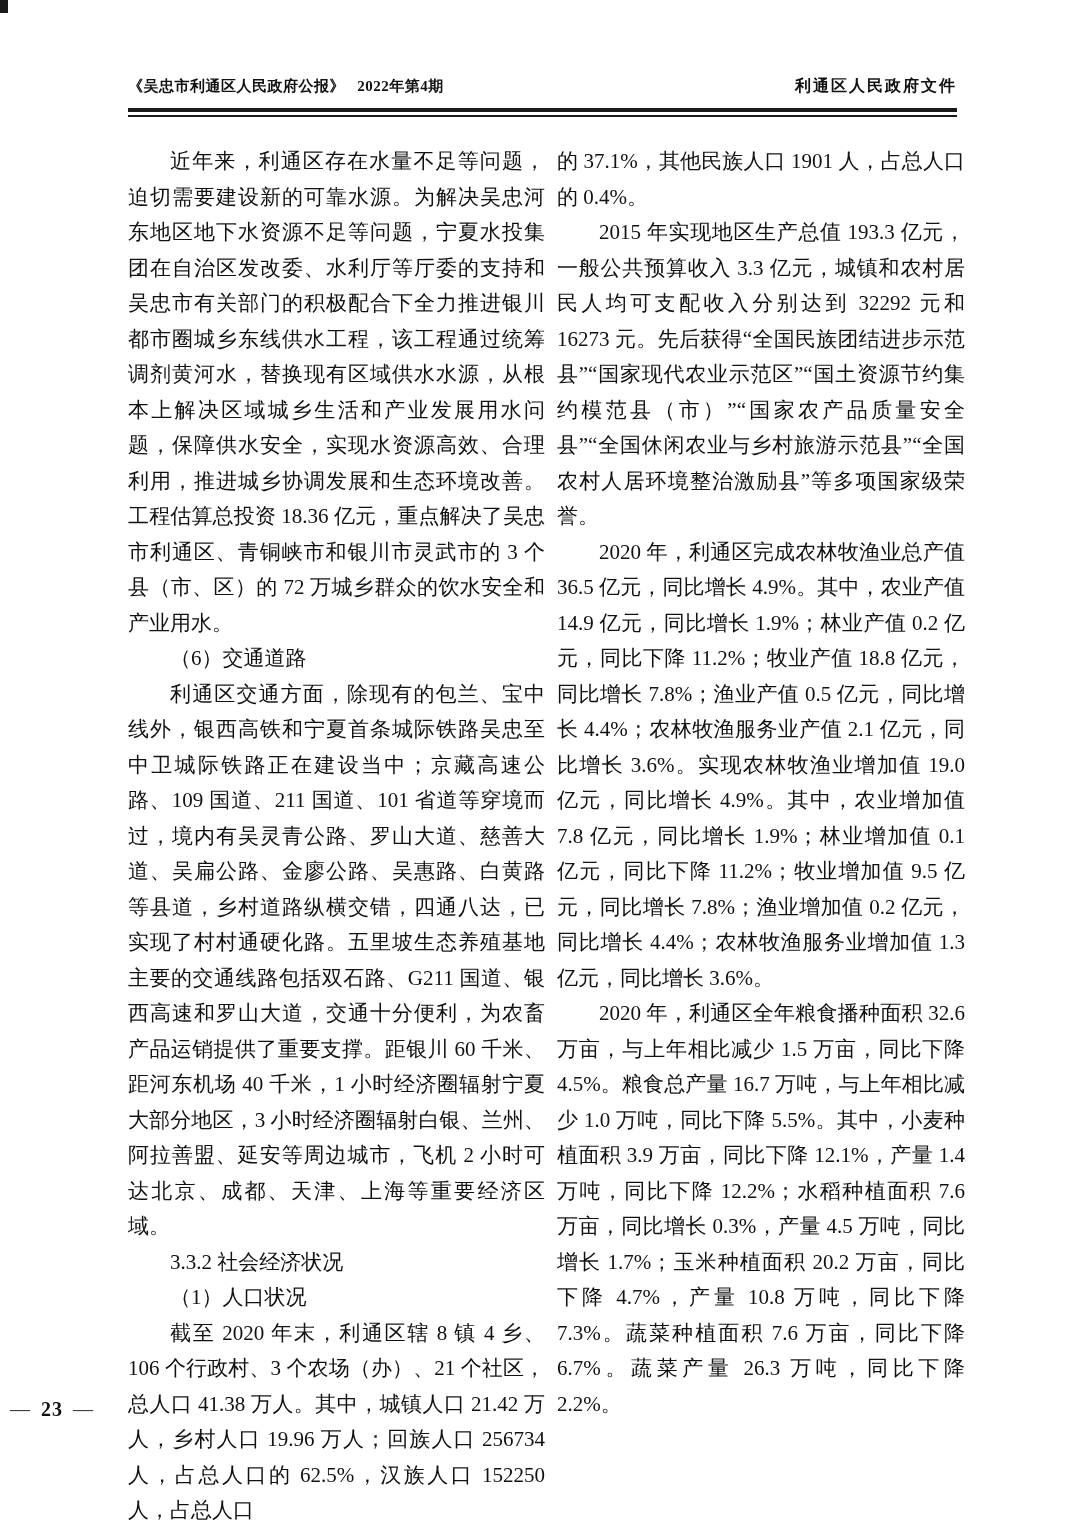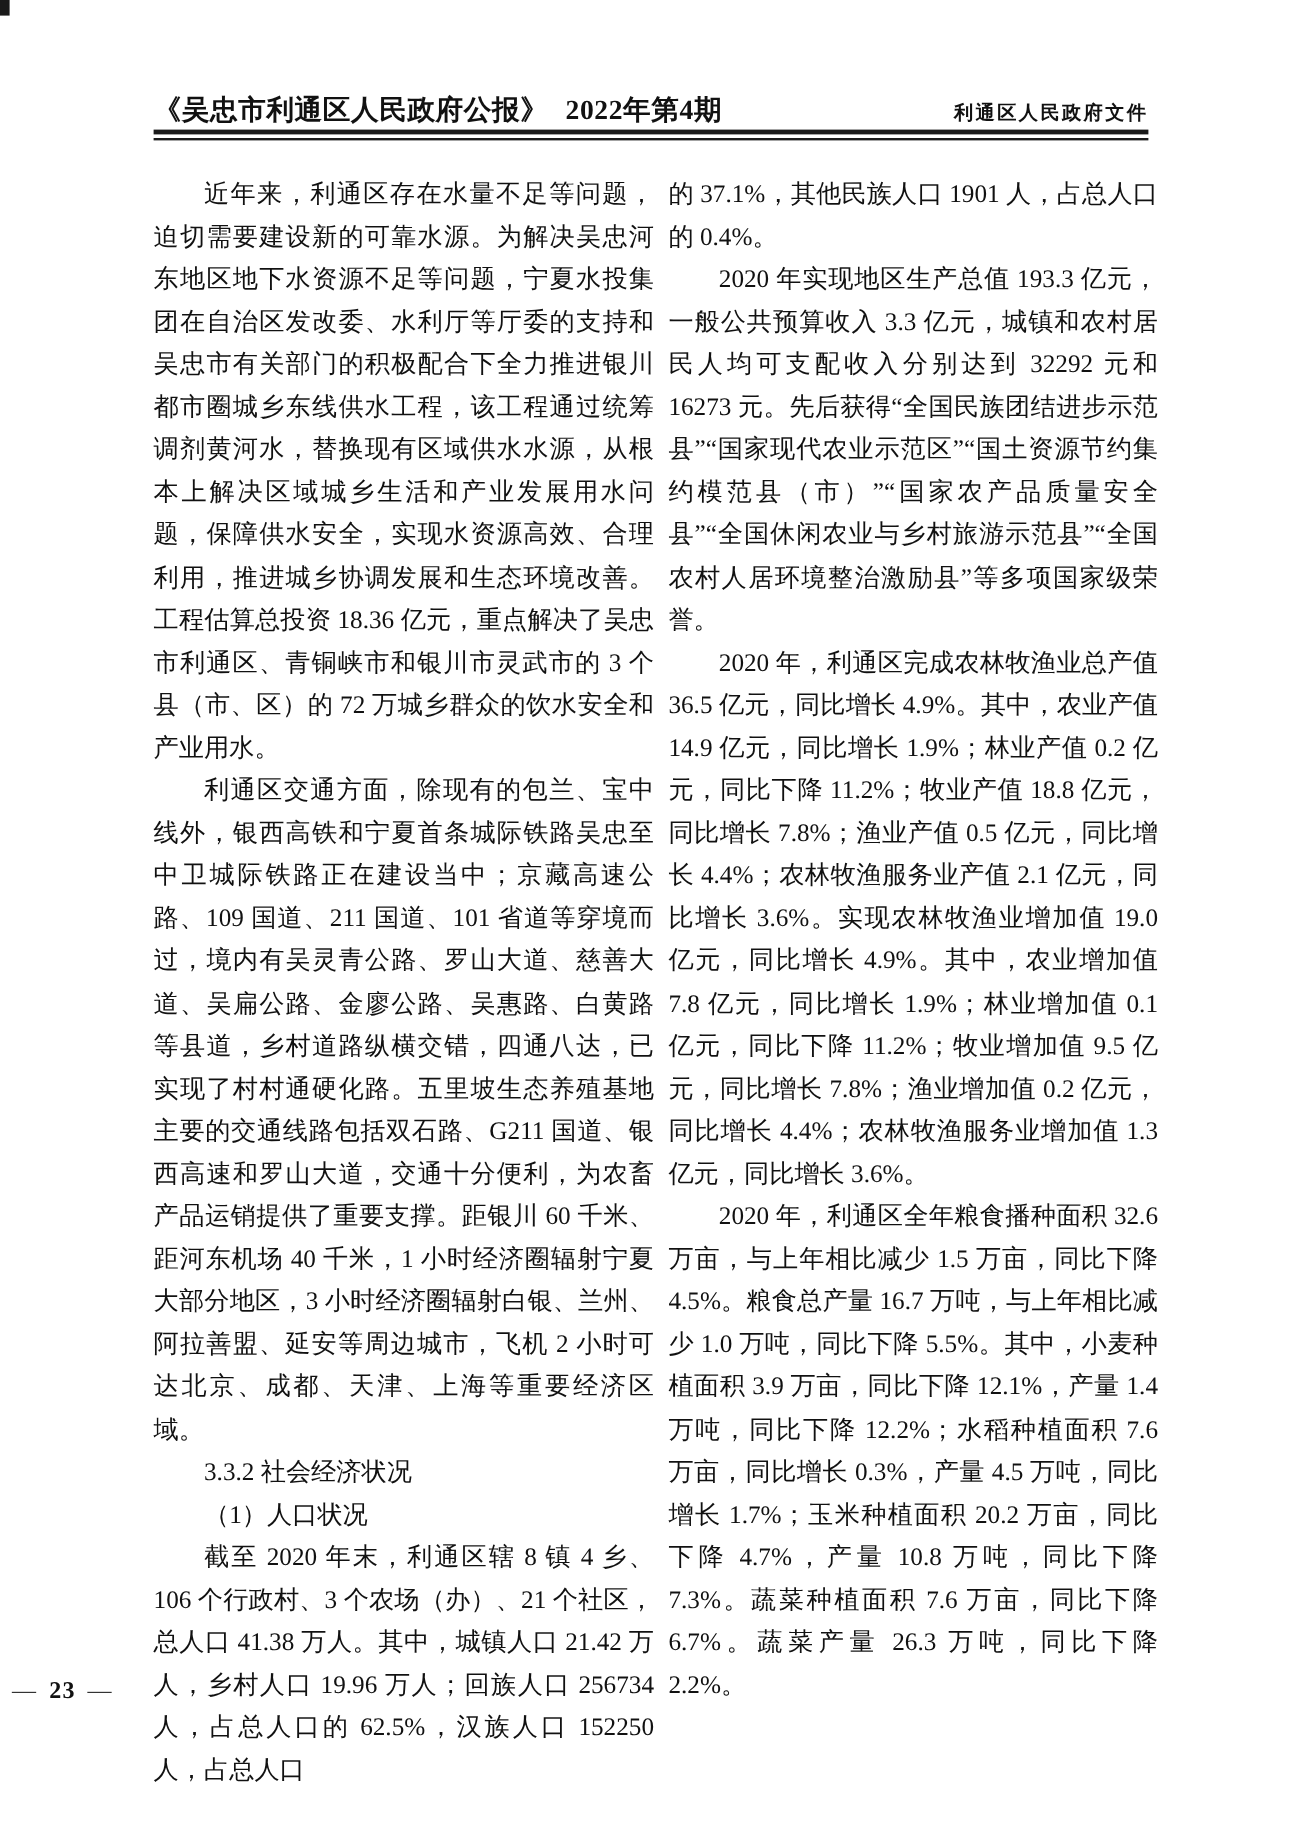--- a/index.html
+++ b/index.html
@@ -17,21 +17,21 @@
     position: absolute; left: 0; top: 0;
     width: 8px; height: 13px; background: #1a1a1a;
   }
 
   .header-row {
     position: absolute;
     left: 128px; width: 829px; top: 76px;
     display: flex; justify-content: space-between; align-items: baseline;
     white-space: nowrap;
   }
-  .header-left { font-size: 23px; letter-spacing: 0.5px; }
+  .header-left { font-size: 15px; letter-spacing: 0.5px; }
   .header-title { font-weight: 600; }
   .header-issue { font-weight: 700; margin-left: 8px; }
   .header-right { font-size: 16px; font-weight: 700; letter-spacing: 2px; }
 
   .double-rule {
     position: absolute; left: 128px; width: 829px; top: 108px;
     border-top: 4px solid #1a1a1a;
     padding-top: 3px;
   }
   .double-rule::after {
@@ -68,29 +68,30 @@
       <span class="header-title">《吴忠市利通区人民政府公报》</span>
       <span class="header-issue">2022年第4期</span>
     </span>
     <span class="header-right">利通区人民政府文件</span>
   </div>
 
   <div class="double-rule"></div>
 
   <div class="column column-left">
       <p class="para indent">近年来，利通区存在水量不足等问题，迫切需要建设新的可靠水源。为解决吴忠河东地区地下水资源不足等问题，宁夏水投集团在自治区发改委、水利厅等厅委的支持和吴忠市有关部门的积极配合下全力推进银川都市圈城乡东线供水工程，该工程通过统筹调剂黄河水，替换现有区域供水水源，从根本上解决区域城乡生活和产业发展用水问题，保障供水安全，实现水资源高效、合理利用，推进城乡协调发展和生态环境改善。工程估算总投资 18.36 亿元，重点解决了吴忠市利通区、青铜峡市和银川市灵武市的 3 个县（市、区）的 72 万城乡群众的饮水安全和产业用水。</p>
+      <p class="para indent">（6）交通道路</p>
       <p class="para indent">利通区交通方面，除现有的包兰、宝中线外，银西高铁和宁夏首条城际铁路吴忠至中卫城际铁路正在建设当中；京藏高速公路、109 国道、211 国道、101 省道等穿境而过，境内有吴灵青公路、罗山大道、慈善大道、吴扁公路、金廖公路、吴惠路、白黄路等县道，乡村道路纵横交错，四通八达，已实现了村村通硬化路。五里坡生态养殖基地主要的交通线路包括双石路、G211 国道、银西高速和罗山大道，交通十分便利，为农畜产品运销提供了重要支撑。距银川 60 千米、距河东机场 40 千米，1 小时经济圈辐射宁夏大部分地区，3 小时经济圈辐射白银、兰州、阿拉善盟、延安等周边城市，飞机 2 小时可达北京、成都、天津、上海等重要经济区域。</p>
       <p class="para indent">3.3.2 社会经济状况</p>
       <p class="para indent">（1）人口状况</p>
       <p class="para indent">截至 2020 年末，利通区辖 8 镇 4 乡、106 个行政村、3 个农场（办）、21 个社区，总人口 41.38 万人。其中，城镇人口 21.42 万人，乡村人口 19.96 万人；回族人口 256734 人，占总人口的 62.5%，汉族人口 152250 人，占总人口</p>
     </div>
 
   <div class="column column-right">
       <p class="para">的 37.1%，其他民族人口 1901 人，占总人口的 0.4%。</p>
-      <p class="para indent">2020 年实现地区生产总值 193.3 亿元，一般公共预算收入 3.3 亿元，城镇和农村居民人均可支配收入分别达到 32292 元和 16273 元。先后获得“全国民族团结进步示范县”“国家现代农业示范区”“国土资源节约集约模范县（市）”“国家农产品质量安全县”“全国休闲农业与乡村旅游示范县”“全国农村人居环境整治激励县”等多项国家级荣誉。</p>
+      <p class="para indent">2015 年实现地区生产总值 193.3 亿元，一般公共预算收入 3.3 亿元，城镇和农村居民人均可支配收入分别达到 32292 元和 16273 元。先后获得“全国民族团结进步示范县”“国家现代农业示范区”“国土资源节约集约模范县（市）”“国家农产品质量安全县”“全国休闲农业与乡村旅游示范县”“全国农村人居环境整治激励县”等多项国家级荣誉。</p>
       <p class="para indent">2020 年，利通区完成农林牧渔业总产值 36.5 亿元，同比增长 4.9%。其中，农业产值 14.9 亿元，同比增长 1.9%；林业产值 0.2 亿元，同比下降 11.2%；牧业产值 18.8 亿元，同比增长 7.8%；渔业产值 0.5 亿元，同比增长 4.4%；农林牧渔服务业产值 2.1 亿元，同比增长 3.6%。实现农林牧渔业增加值 19.0 亿元，同比增长 4.9%。其中，农业增加值 7.8 亿元，同比增长 1.9%；林业增加值 0.1 亿元，同比下降 11.2%；牧业增加值 9.5 亿元，同比增长 7.8%；渔业增加值 0.2 亿元，同比增长 4.4%；农林牧渔服务业增加值 1.3 亿元，同比增长 3.6%。</p>
       <p class="para indent">2020 年，利通区全年粮食播种面积 32.6 万亩，与上年相比减少 1.5 万亩，同比下降 4.5%。粮食总产量 16.7 万吨，与上年相比减少 1.0 万吨，同比下降 5.5%。其中，小麦种植面积 3.9 万亩，同比下降 12.1%，产量 1.4 万吨，同比下降 12.2%；水稻种植面积 7.6 万亩，同比增长 0.3%，产量 4.5 万吨，同比增长 1.7%；玉米种植面积 20.2 万亩，同比下降 4.7%，产量 10.8 万吨，同比下降 7.3%。蔬菜种植面积 7.6 万亩，同比下降 6.7%。蔬菜产量 26.3 万吨，同比下降 2.2%。</p>
     </div>
 
   <div class="footer">
     <span class="dash">—</span><span class="page-num">23</span><span class="dash">—</span>
   </div>
 
 </div>
 

